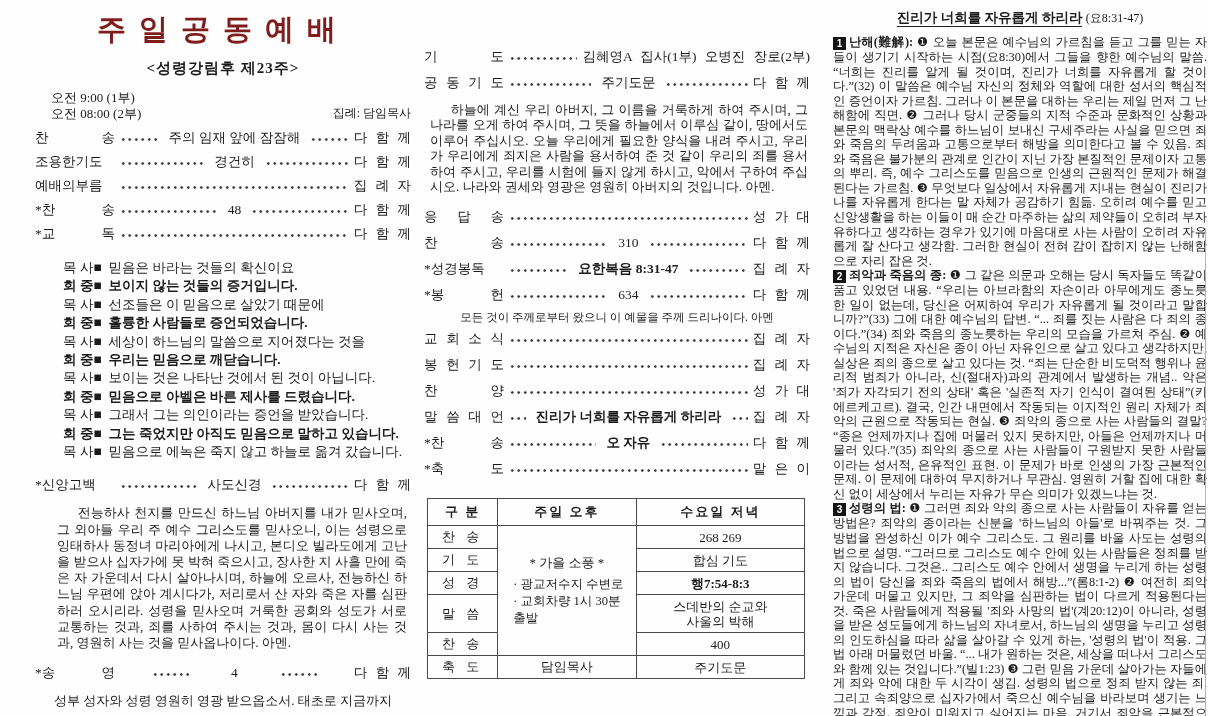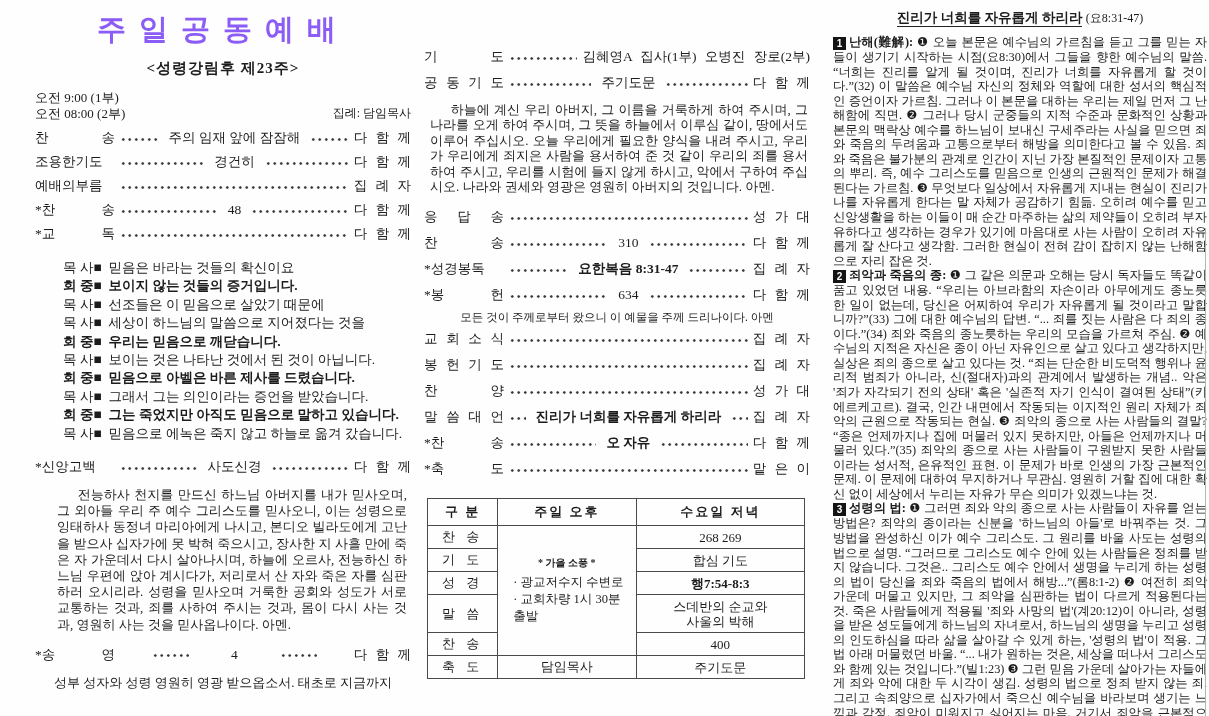--- a/index.html
+++ b/index.html
@@ -17,23 +17,23 @@
          background-image:radial-gradient(circle,#3a3a3a 1.15px,transparent 1.45px);
          background-size:6.5px 5px; background-repeat:repeat-x; background-position:left center; }
   .ct  { flex:none; padding:0 5px; white-space:nowrap; }
   .ct:empty { display:none; padding:0; }
   .ct:empty + .dots { display:none; }
   .rt  { flex:none; white-space:nowrap; word-spacing:5px; text-align:right; }
   .row.b .ct { font-weight:bold; }
   
   .col-left { position:absolute; left:35px; top:10px; width:376px; }
   .main-title { text-align:center; font-family:"Liberation Sans","DejaVu Sans",sans-serif;
-                font-weight:800; font-size:29px; letter-spacing:13px; color:#8b5cf6; }
+                font-weight:800; font-size:29px; letter-spacing:13px; color:#7f1d1d; }
   .subtitle { text-align:center; font-weight:bold; font-size:15px; margin-top:9px; letter-spacing:1px; }
-  .times-wrap { display:flex; justify-content:space-between; align-items:flex-end; margin-top:12px; font-size:13px; }
+  .times-wrap { display:flex; justify-content:space-between; align-items:flex-end; margin-top:12px; font-size:13px;margin-left:16px; }
   .times div { line-height:16px; }
   .officiant { font-size:12px; }
   .order-rows { margin-top:4px; }
   .reading { margin-top:13px; padding-left:28px; font-size:13.5px; }
   .rline { line-height:18.4px; white-space:nowrap; }
   .rline.b { font-weight:bold; }
   .rline .sp { margin-right:7px; }
   .creed-row { margin-top:12px; }
   .para { font-size:13px; line-height:16.2px; text-align:justify; margin-top:8px; }
   .indent { text-indent:1.6em; }
@@ -48,21 +48,21 @@
   .fellow-head { text-align:center; font-size:13.5px; margin:12px 0 13px; }
   .fellow-head .club { font-size:14px; }
   table.fellow { width:378px; margin-left:3px; border-collapse:collapse; font-size:13px;margin-top:16px; }
   table.fellow th, table.fellow td {
     border:1.6px solid #4a4a4a; text-align:center; vertical-align:middle; padding:2px 3px;
   }
   table.fellow th { font-weight:600; height:27px; letter-spacing:2px; }
   td.cat { width:70px; height:23px; letter-spacing:4px; }
   td.sun { width:138px; }
   td.wed { width:168px; white-space:pre-line; line-height:15px; }
-  .picnic-title { font-weight:bold; font-size:10px; margin-bottom:4px; }
+  .picnic-title { font-weight:normal; font-size:13px; margin-bottom:4px; }
   .picnic-line { font-size:12.5px; line-height:17px; text-align:left; padding-left:12px; }
   td.mal { height:38px; }
   
   .col-right { position:absolute; left:833px; top:9px; width:374px; }
   .sermon-title { text-align:center; font-size:13.5px; margin-bottom:8px; }
   .sermon-title .tt { font-weight:bold; border-bottom:1.4px solid #222; padding-bottom:1px; }
   .sermon-title .ref { font-size:12px; }
   .sec { font-size:12.35px; line-height:14.55px; text-align:justify; }
   .sec .hd { font-weight:bold; }
   .numbox { display:inline-block; width:13px; height:13px; line-height:13px; text-align:center;
@@ -135,20 +135,23 @@
         </div>
 
         <div class="rline b">
           <span class="sp">회 중■</span><span>보이지 않는 것들의 증거입니다.</span>
         </div>
 
         <div class="rline">
           <span class="sp">목 사■</span><span>선조들은 이 믿음으로 살았기 때문에</span>
         </div>
 
+        <div class="rline b">
+          <span class="sp">회 중■</span><span>훌륭한 사람들로 증언되었습니다.</span>
+        </div>
 
         <div class="rline">
           <span class="sp">목 사■</span><span>세상이 하느님의 말씀으로 지어졌다는 것을</span>
         </div>
 
         <div class="rline b">
           <span class="sp">회 중■</span><span>우리는 믿음으로 깨닫습니다.</span>
         </div>
 
         <div class="rline">

